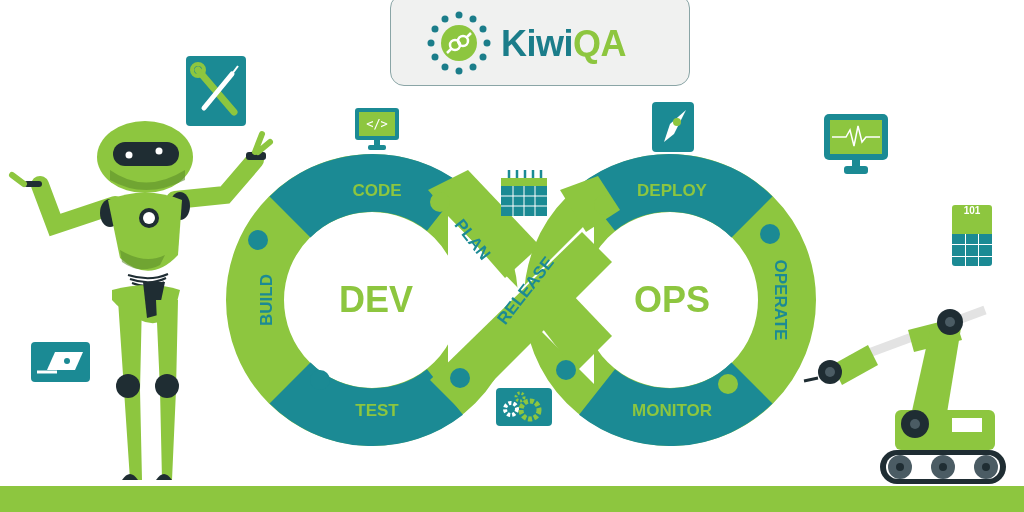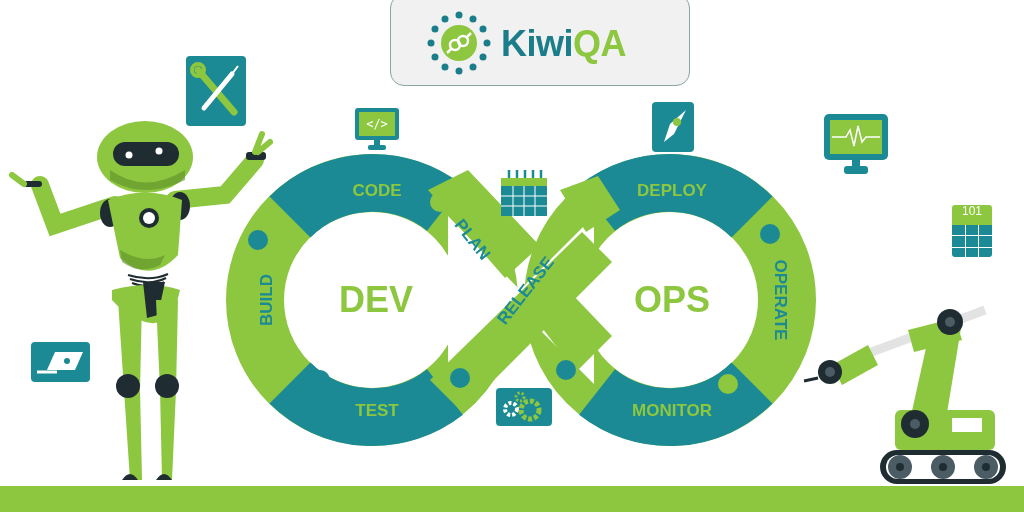--- a/index.html
+++ b/index.html
@@ -146,21 +146,21 @@
   <svg width="68" height="66" viewBox="0 0 68 66">
     <rect x="2" y="2" width="64" height="46" rx="5" fill="#1b8a94"></rect>
     <rect x="8" y="8" width="52" height="34" fill="#8dc63f"></rect>
     <polyline points="10,25 24,25 28,18 32,34 36,14 40,30 44,25 58,25" fill="none" stroke="#ffffff" stroke-width="1.5"></polyline>
     <rect x="30" y="48" width="8" height="6" fill="#1b8a94"></rect>
     <rect x="22" y="54" width="24" height="8" rx="3" fill="#1b8a94"></rect>
   </svg>
 </div>
 
 <div class="abs" style="left:952px;top:205px;width:40px;height:46px;">
-  <div style="height:20px;background:#8dc63f;color:#fff;font-size:12px;font-weight:normal;text-align:center;line-height:12px;border-radius:3px 3px 0 0;">101</div>
+  <div style="height:29px;background:#8dc63f;color:#fff;font-size:10px;font-weight:bold;text-align:center;line-height:12px;border-radius:3px 3px 0 0;">101</div>
   <div style="height:32px;background:#1b8a94;border-radius:0 0 3px 3px;background-image:linear-gradient(#fff,#fff),linear-gradient(#fff,#fff),linear-gradient(#fff,#fff),linear-gradient(#fff,#fff);background-size:100% 1px,100% 1px,1px 100%,1px 100%;background-position:0 10px,0 22px,13px 0,26px 0;background-repeat:no-repeat;"></div>
 </div>
 
 <div class="abs icon-tile" style="left:31px;top:342px;width:59px;height:40px;">
   <svg width="59" height="40" viewBox="0 0 59 40">
     <polygon points="24,10 52,10 44,28 16,28" fill="#ffffff"></polygon>
     <circle cx="36" cy="19" r="3" fill="#1b8a94"></circle>
     <line x1="6" y1="30" x2="26" y2="30" stroke="#ffffff" stroke-width="3"></line>
   </svg>
 </div>

